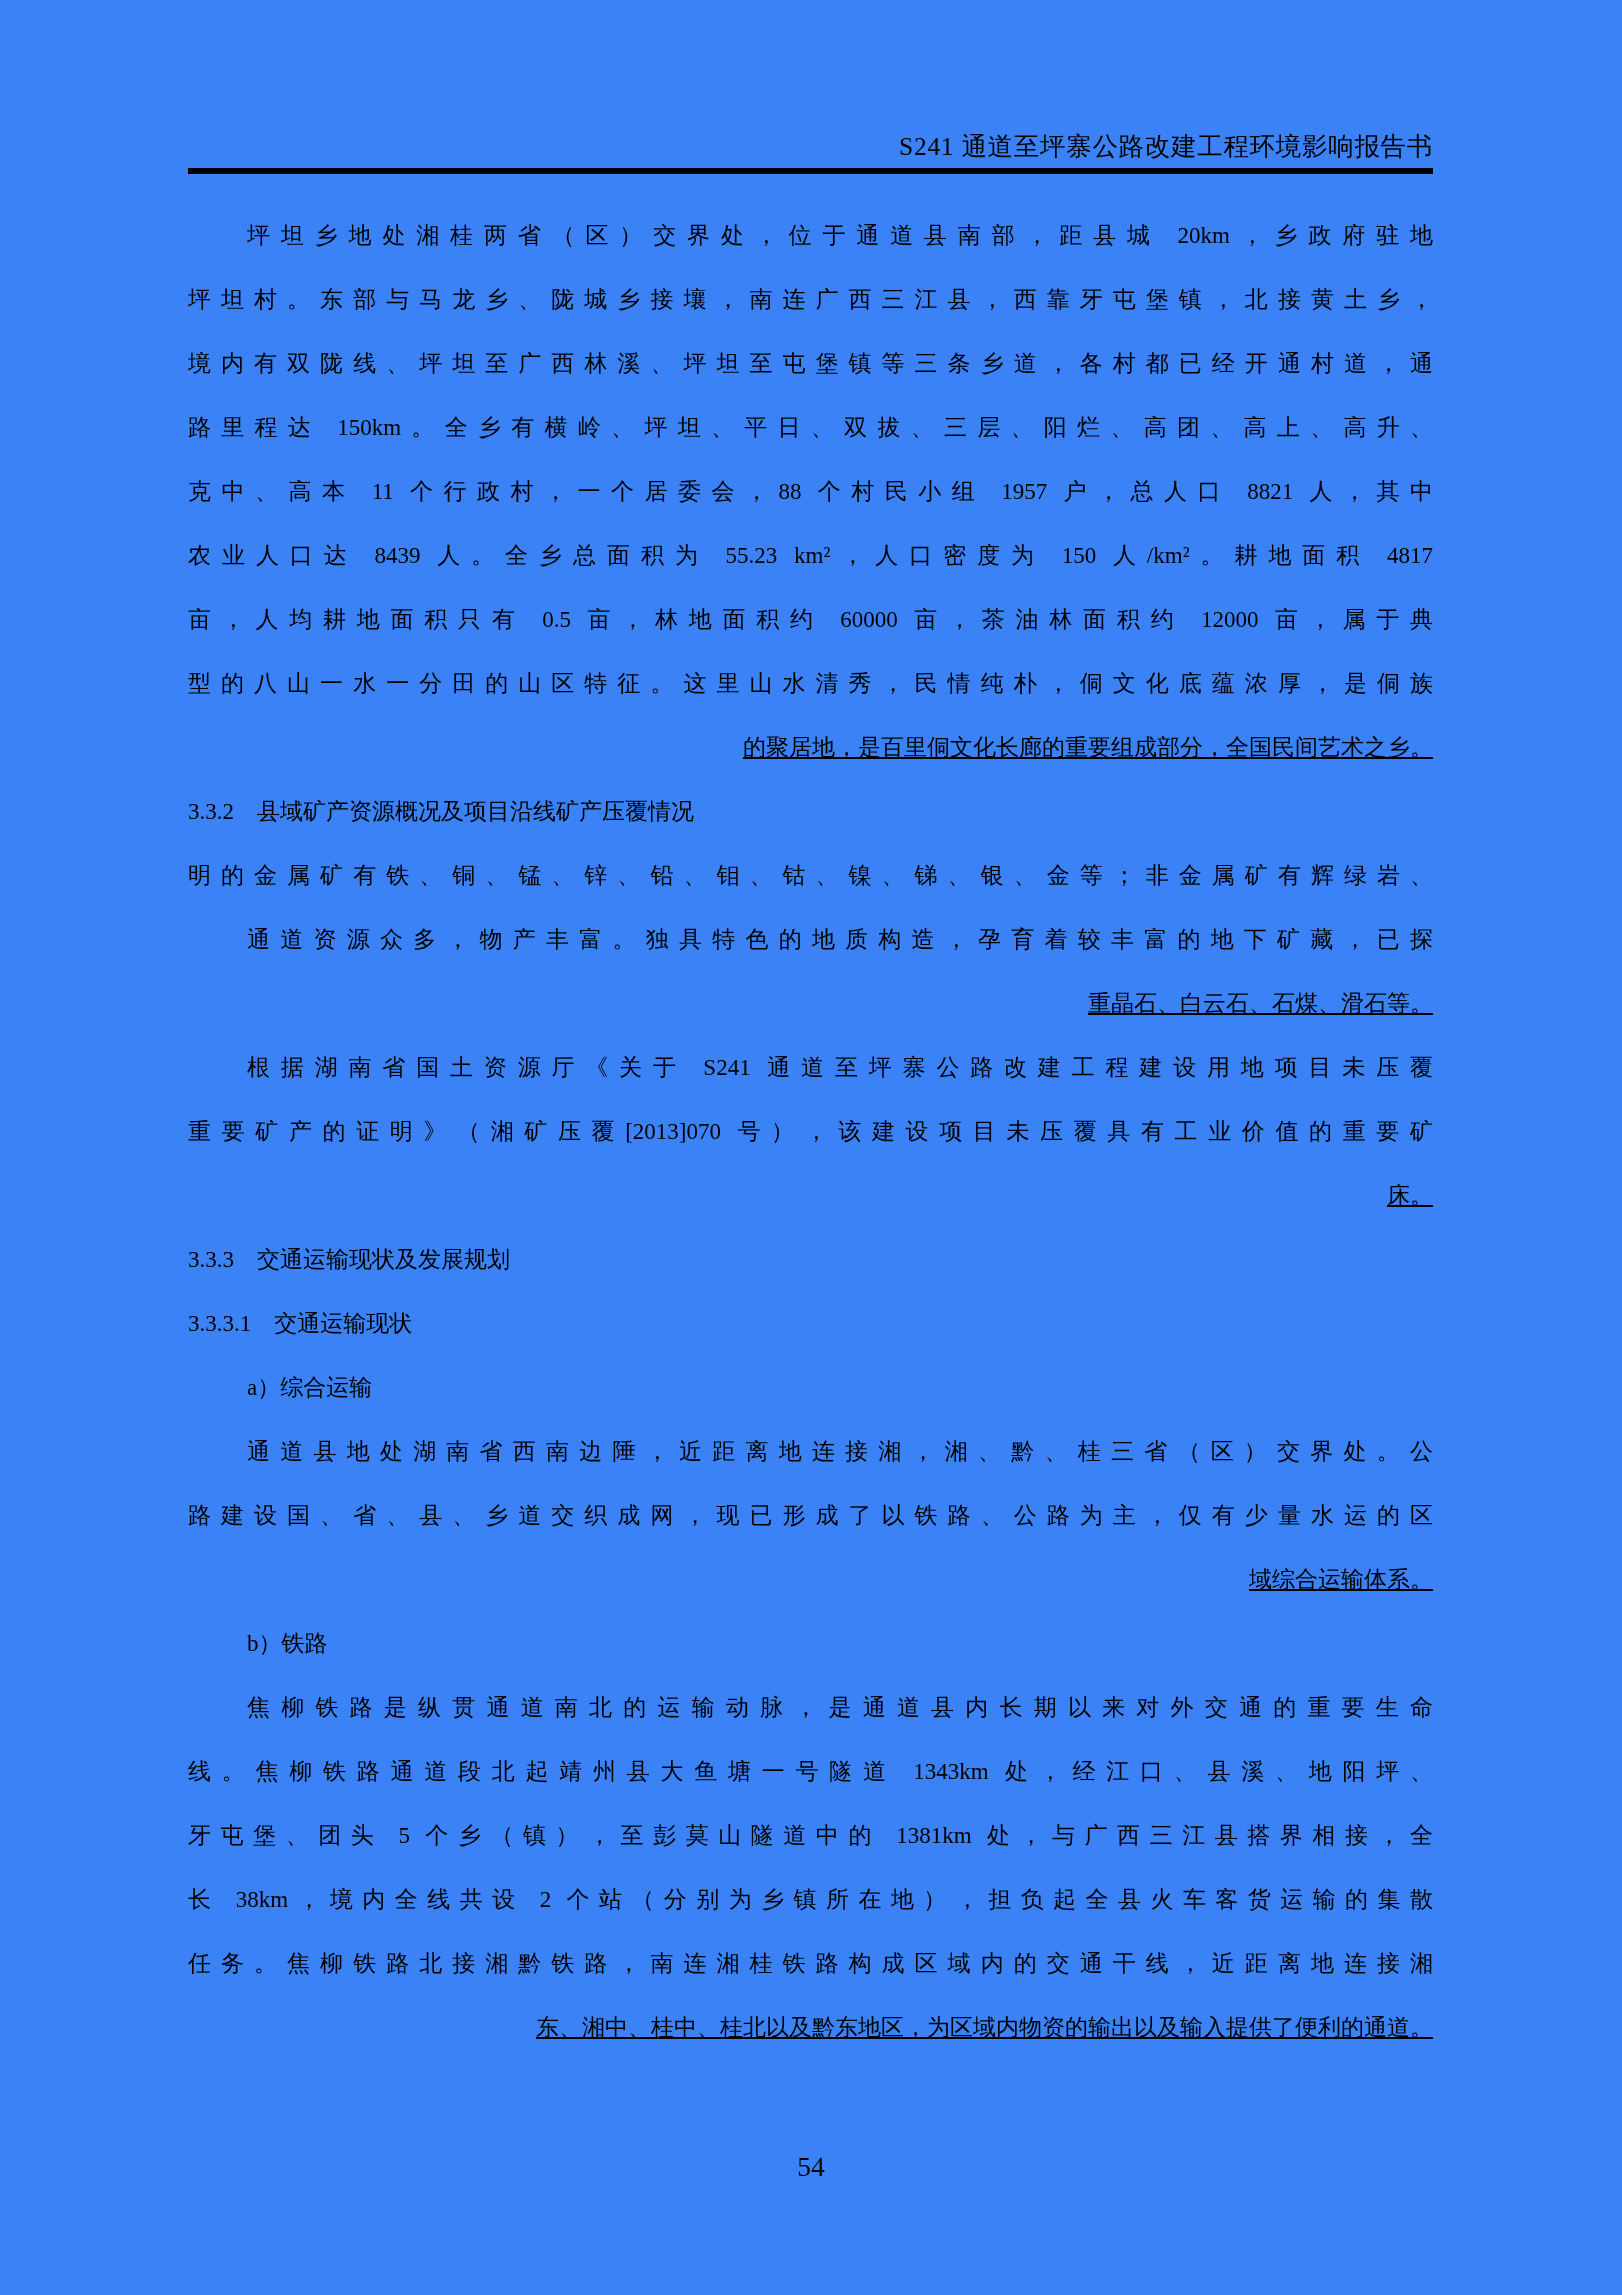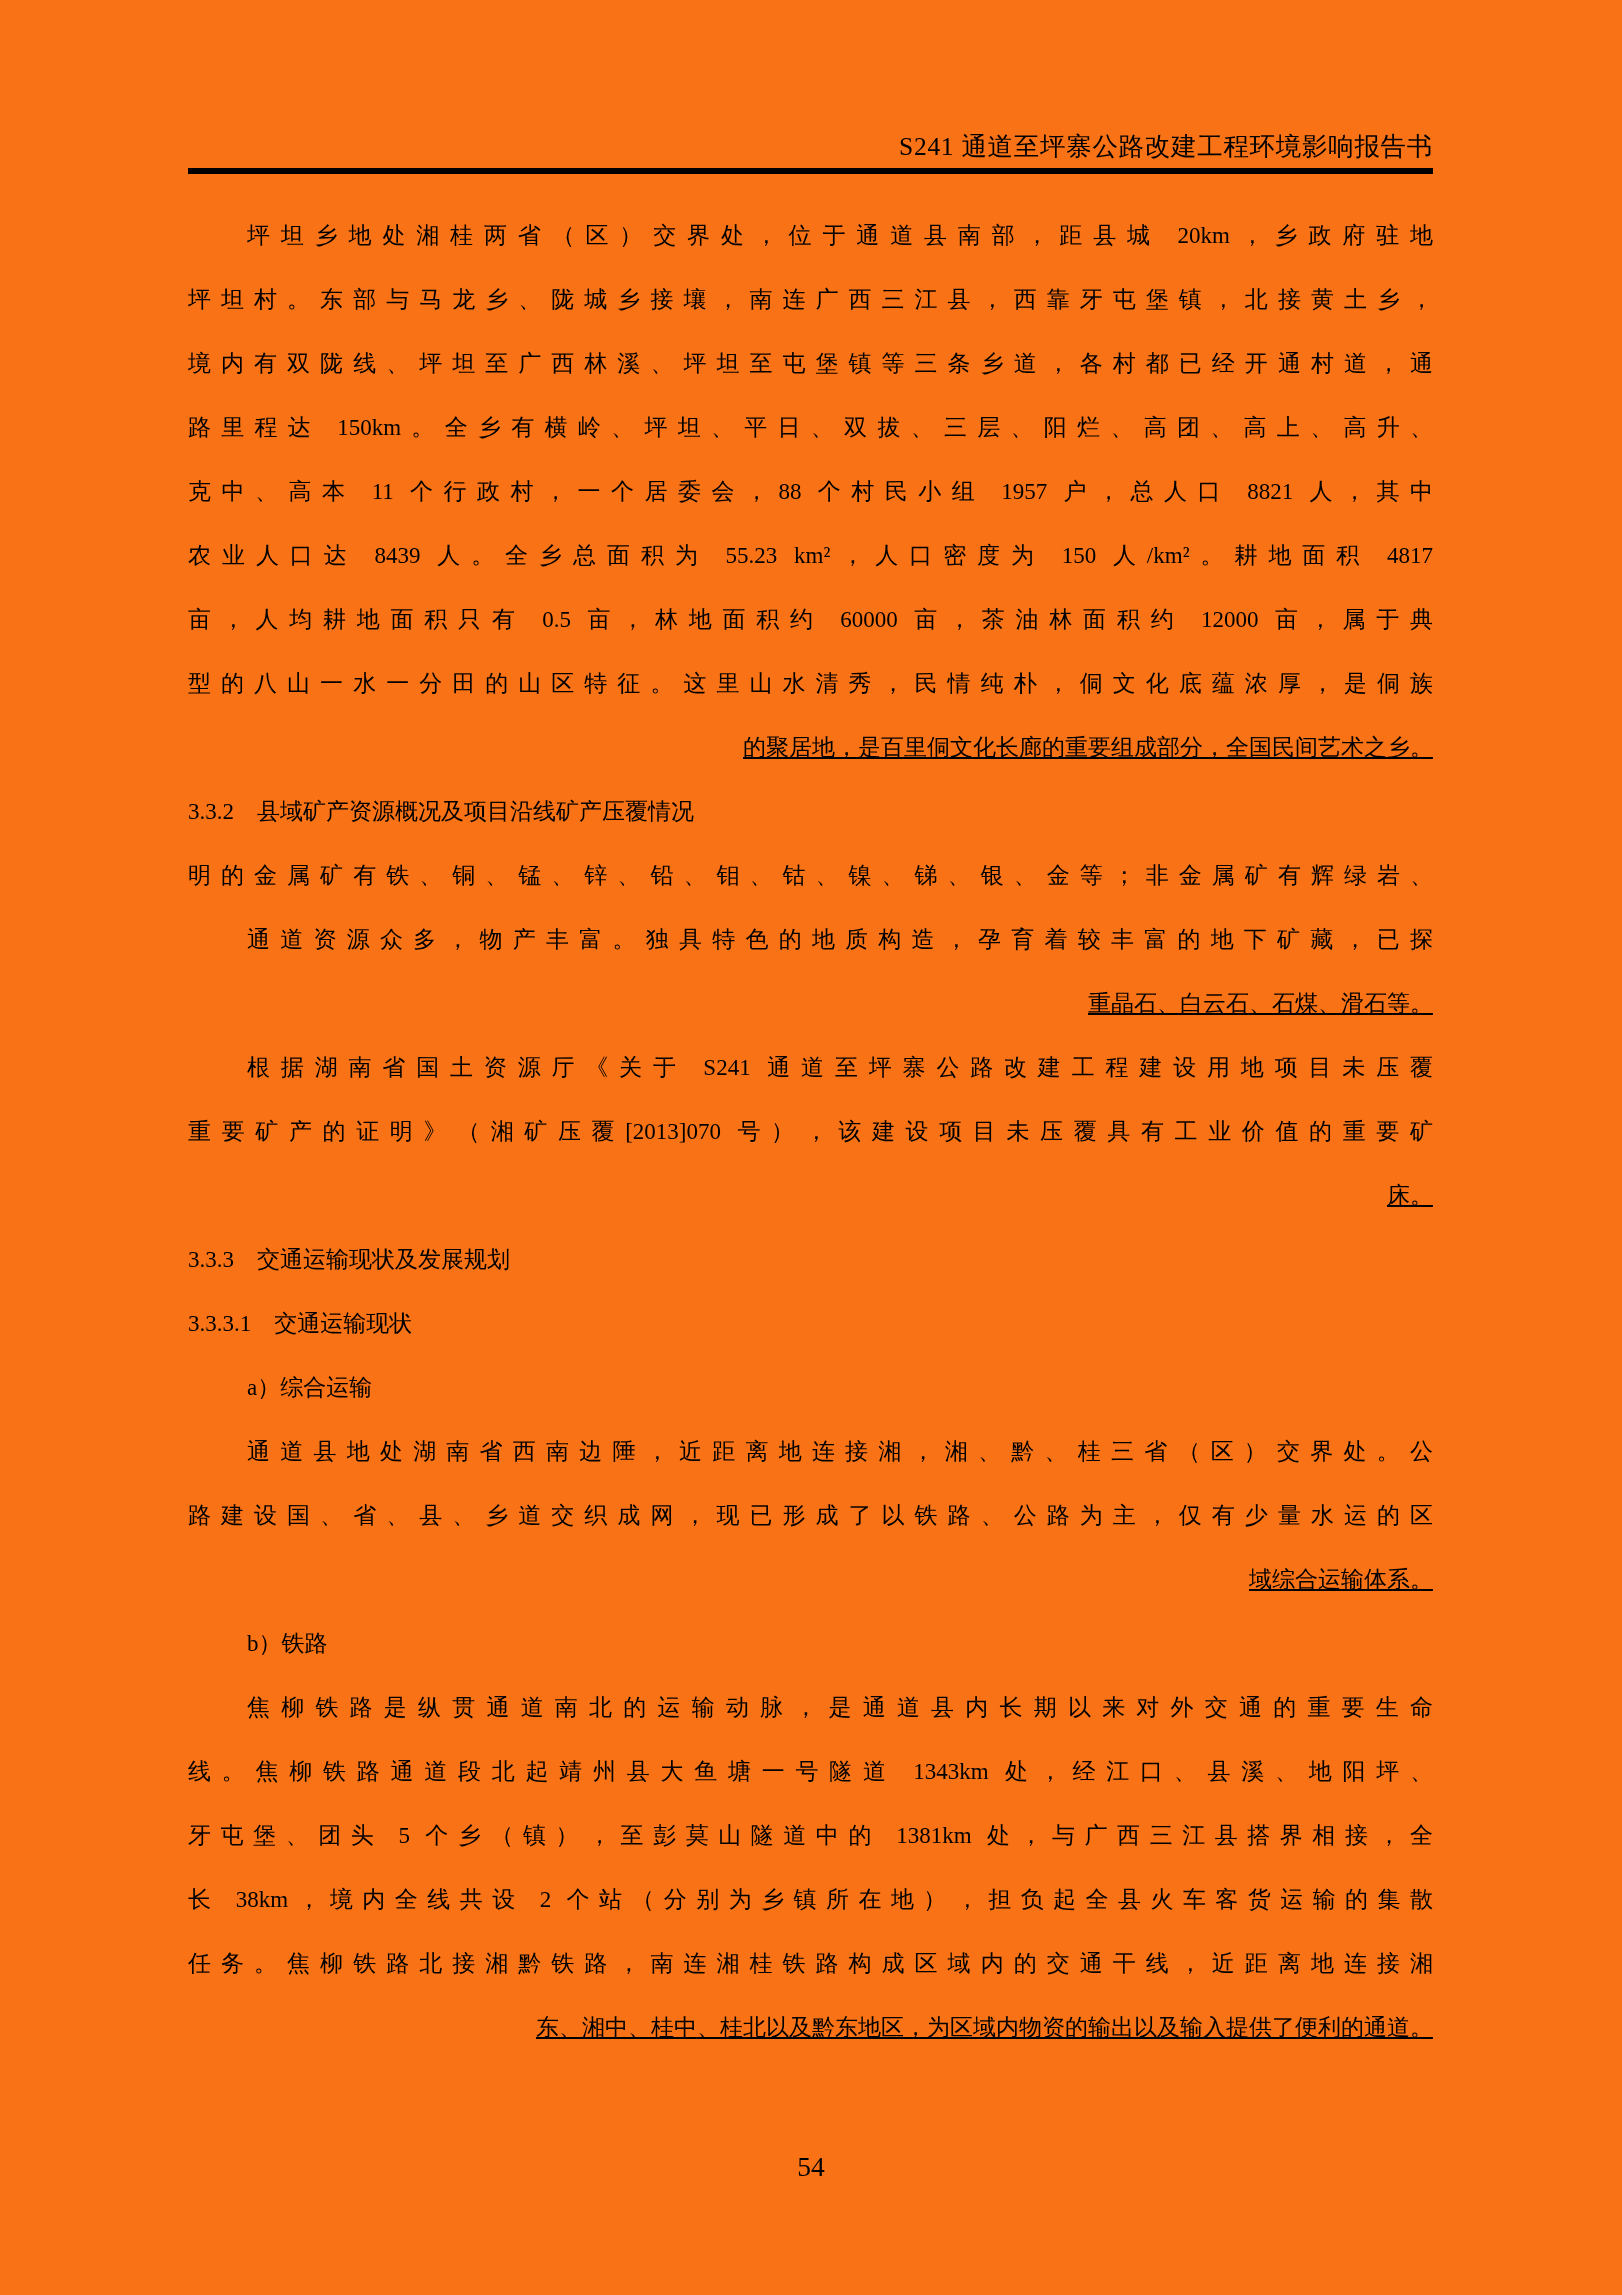--- a/index.html
+++ b/index.html
@@ -1,20 +1,20 @@
 <!DOCTYPE html>
 <html style="font-size:10.5px"><head>
 <meta charset="utf-8">
 <style>
   html, body { margin: 0; padding: 0; background: #ffffff; }
   .page {
     position: relative;
     width: 1622px;
     height: 2295px;
-    background: #f97316;
+    background: #3b82f6;
     font-family: "Liberation Serif", serif;
     color: #000000;
     overflow: hidden;
   }
   .header-title {
     position: absolute;
     top: 130px;
     left: 188px;
     width: 1245px;
     text-align: right;

